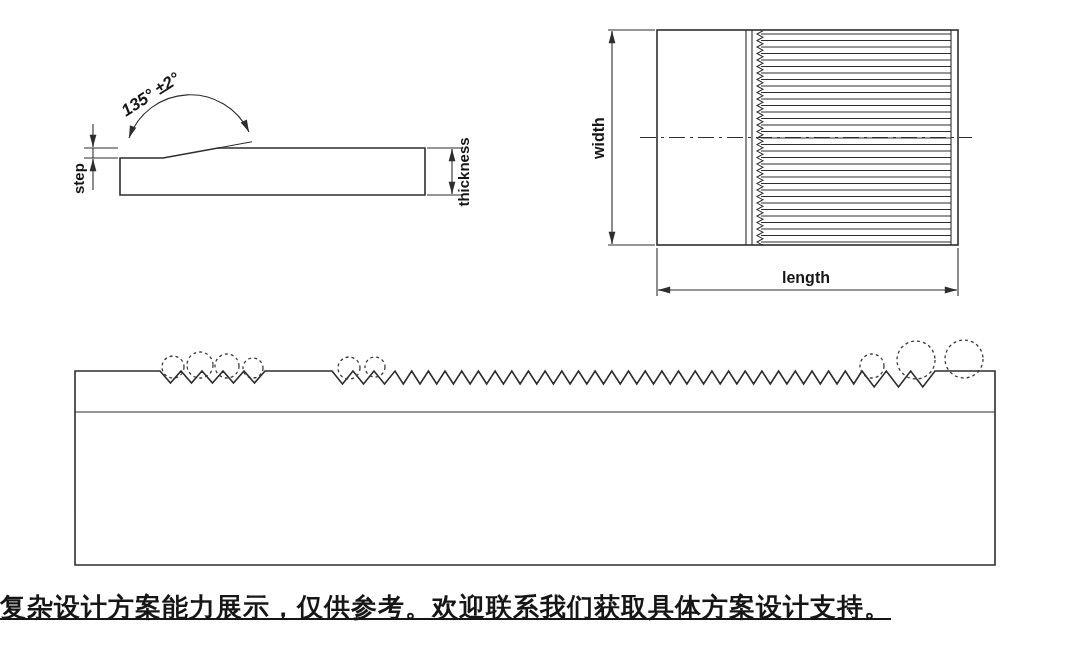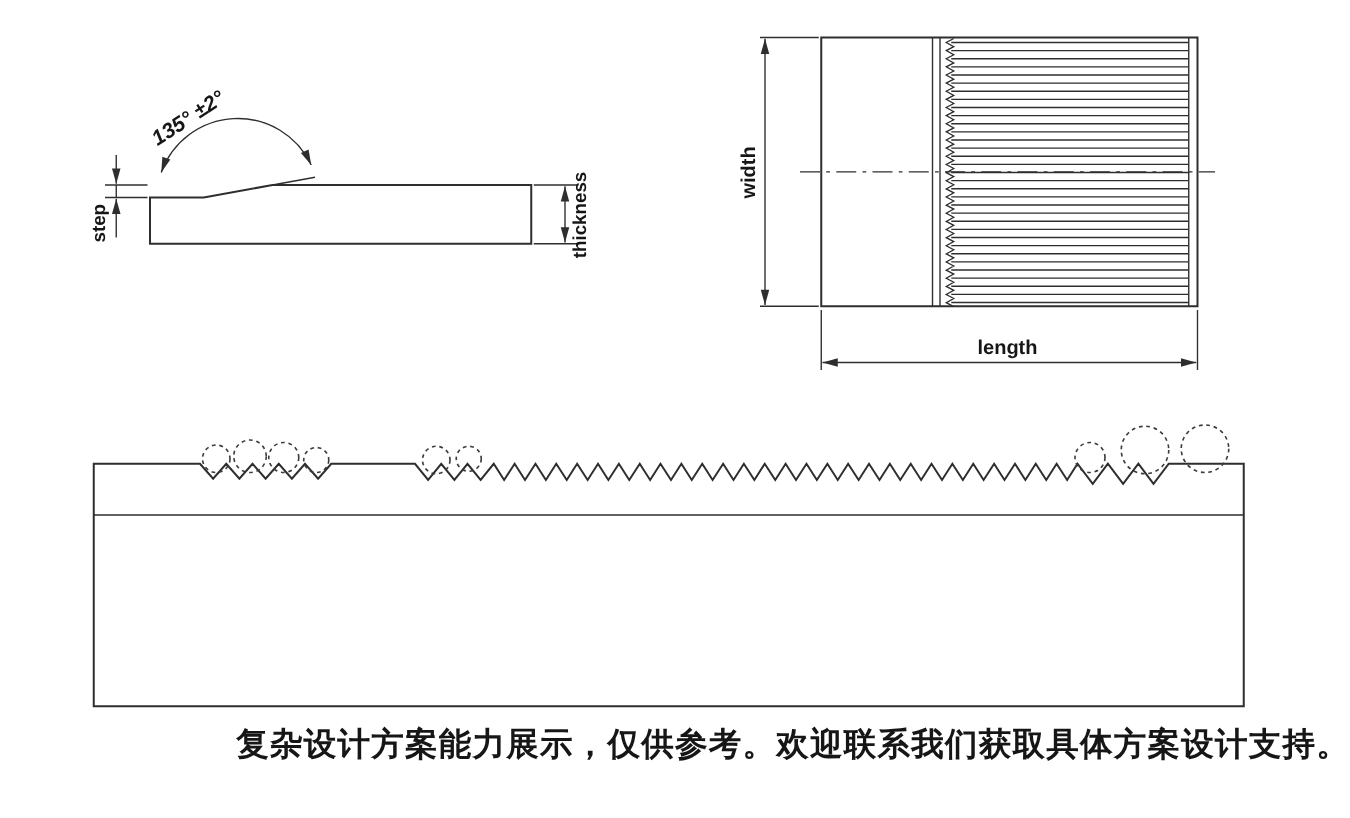--- a/index.html
+++ b/index.html
@@ -20,24 +20,25 @@
   .lnf   { stroke:var(--line,#2e2e2e); stroke-width:1.6; fill:#ffffff; stroke-linejoin:miter; }
   .thin  { stroke:var(--line,#2e2e2e); stroke-width:1.1; fill:none; }
   .fin   { stroke:var(--line,#2e2e2e); stroke-width:1.05; fill:none; }
   .dot   { stroke:#3c3c3c; stroke-width:1.3; fill:none; stroke-dasharray:3 3; }
   .cl    { stroke:var(--line,#2e2e2e); stroke-width:1; fill:none; stroke-dasharray:16 5 3 5; }
   .dim-label  { font-weight:bold; font-size:16px; }
   .dim-label-sm { font-weight:bold; font-size:15px; }
   .angle-label { font-weight:bold; font-style:italic; font-size:17px; }
   #arr path { fill:var(--line,#2e2e2e); }
   .footer {
-    position:absolute; left:0; right:0; top:578px;
-    text-align:right; font-size:26px; font-weight:600;
+    position:absolute; left:0; right:0; top:590px;
+    text-align:left; font-size:26px; font-weight:600;
     color:var(--text,#141414); letter-spacing:1px;
     font-family:"Liberation Sans","DejaVu Sans",sans-serif;
+    text-decoration:underline;
   }
 </style>
 </head>
 <body>
 
 <div class="stage">
 
   <svg width="1080" height="654" viewBox="0 0 1080 654" xmlns="http://www.w3.org/2000/svg">
     <defs>
       <marker id="arr" orient="auto-start-reverse" markerUnits="userSpaceOnUse" markerWidth="14" markerHeight="10" refX="13" refY="5">

